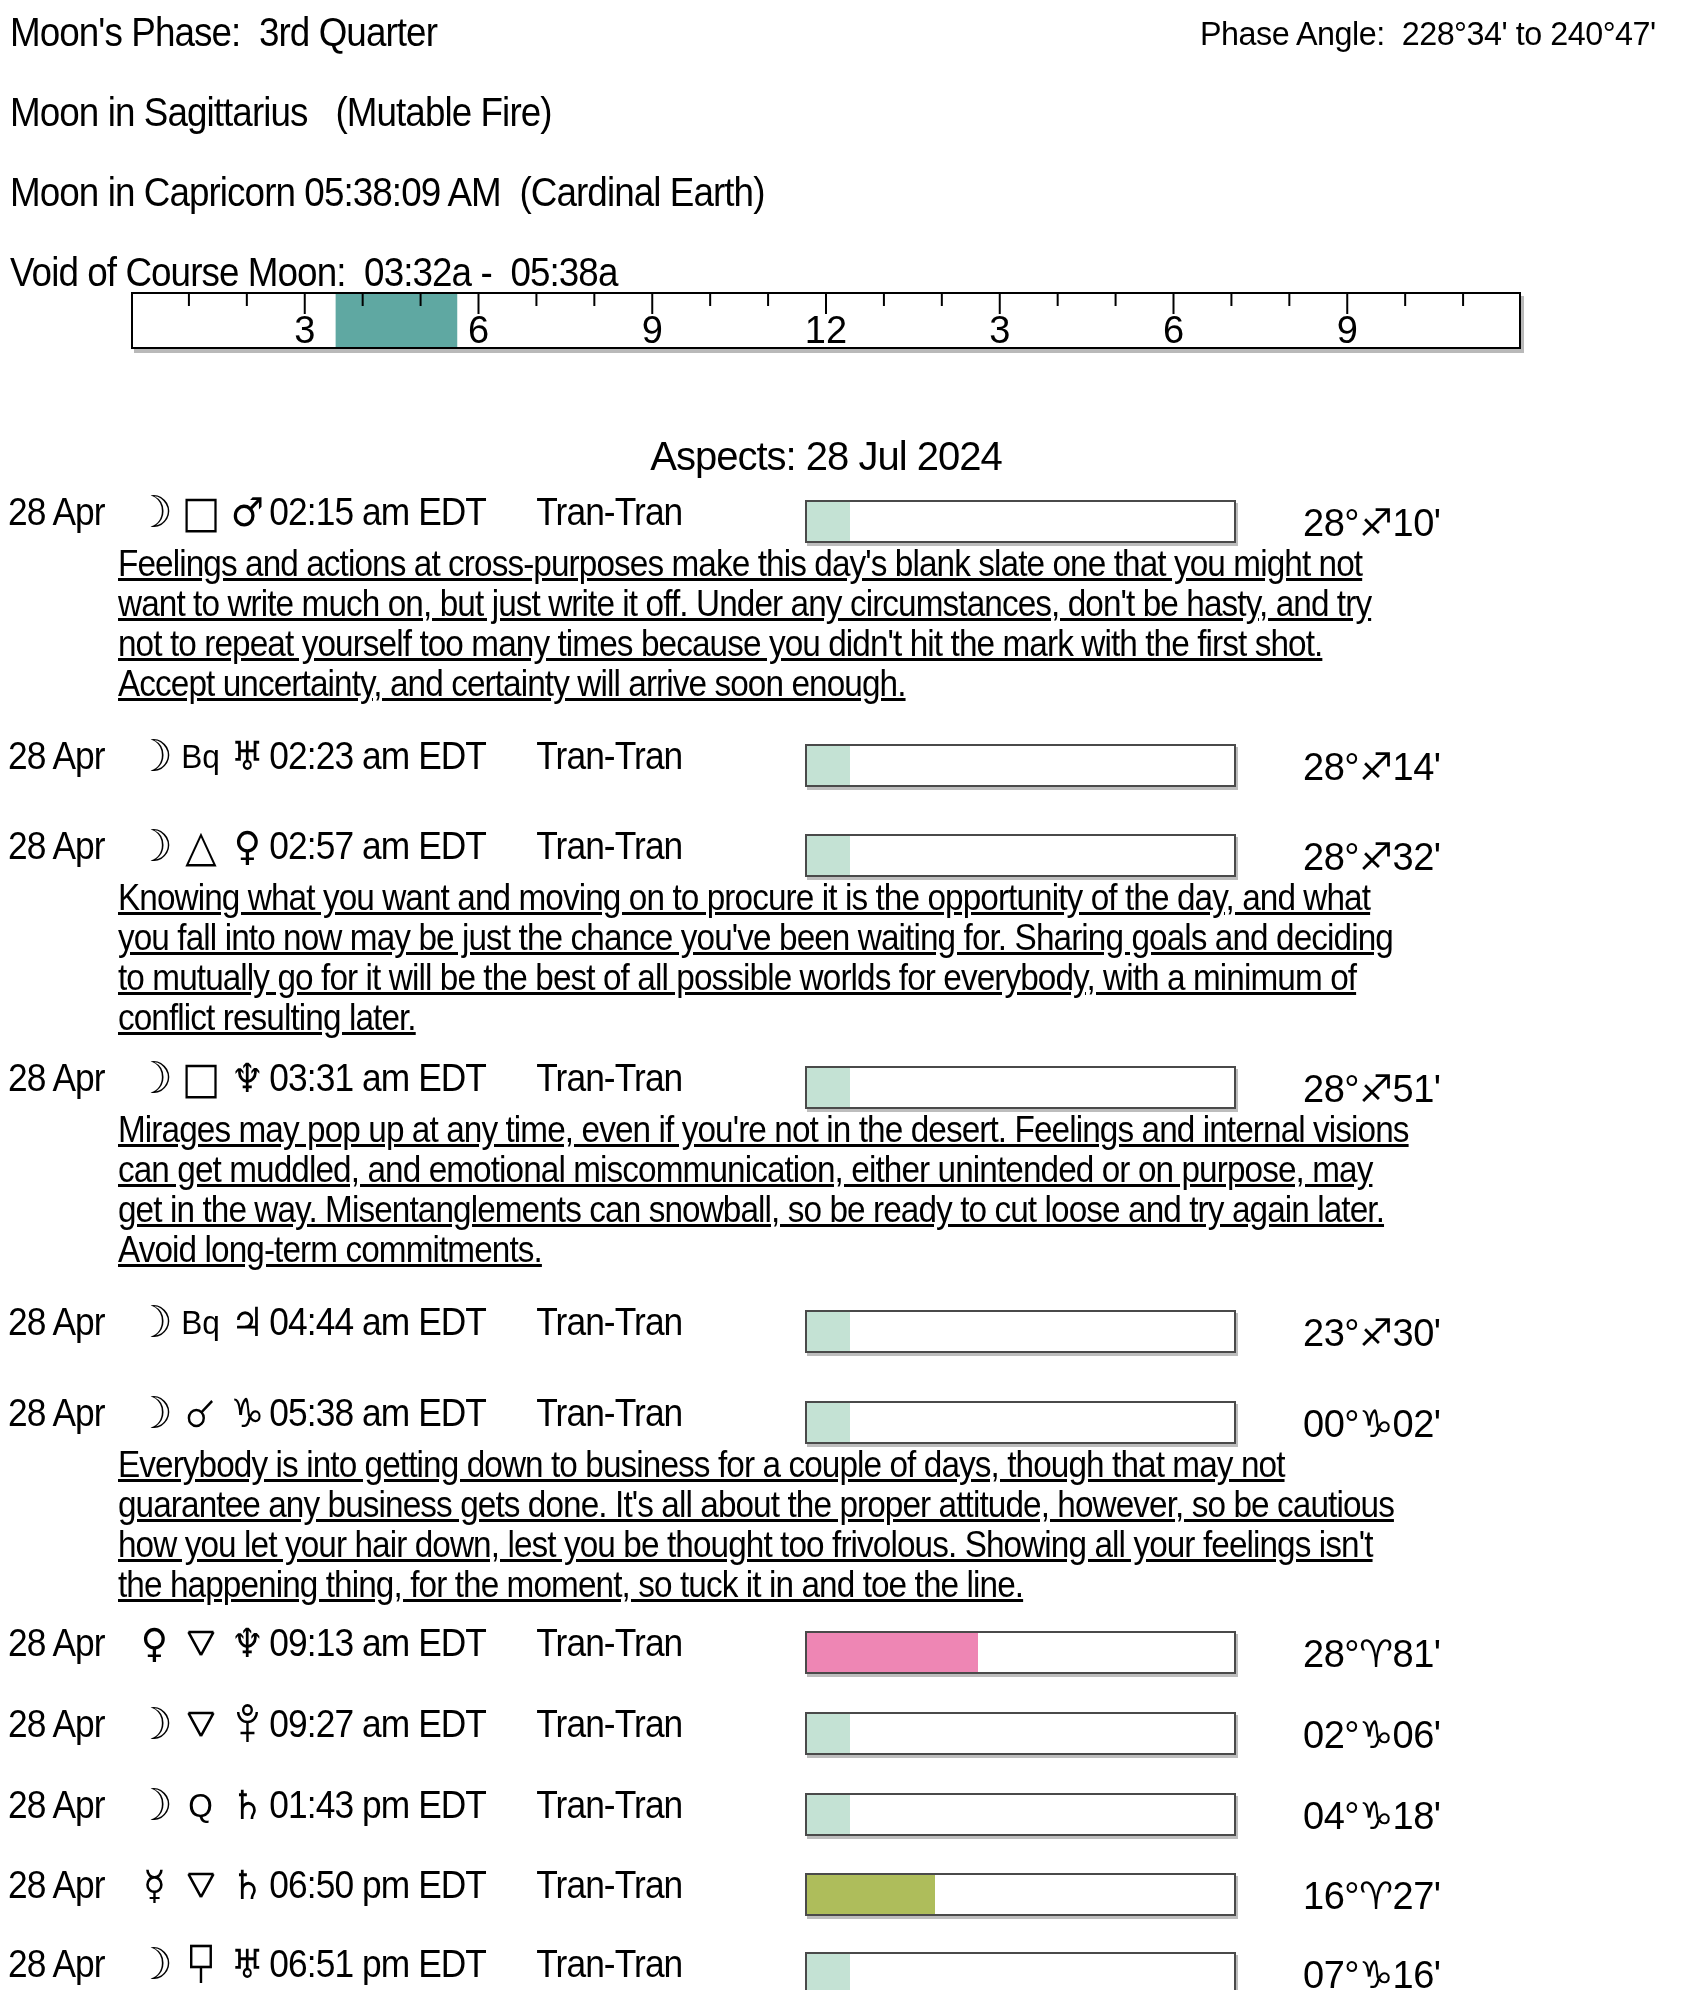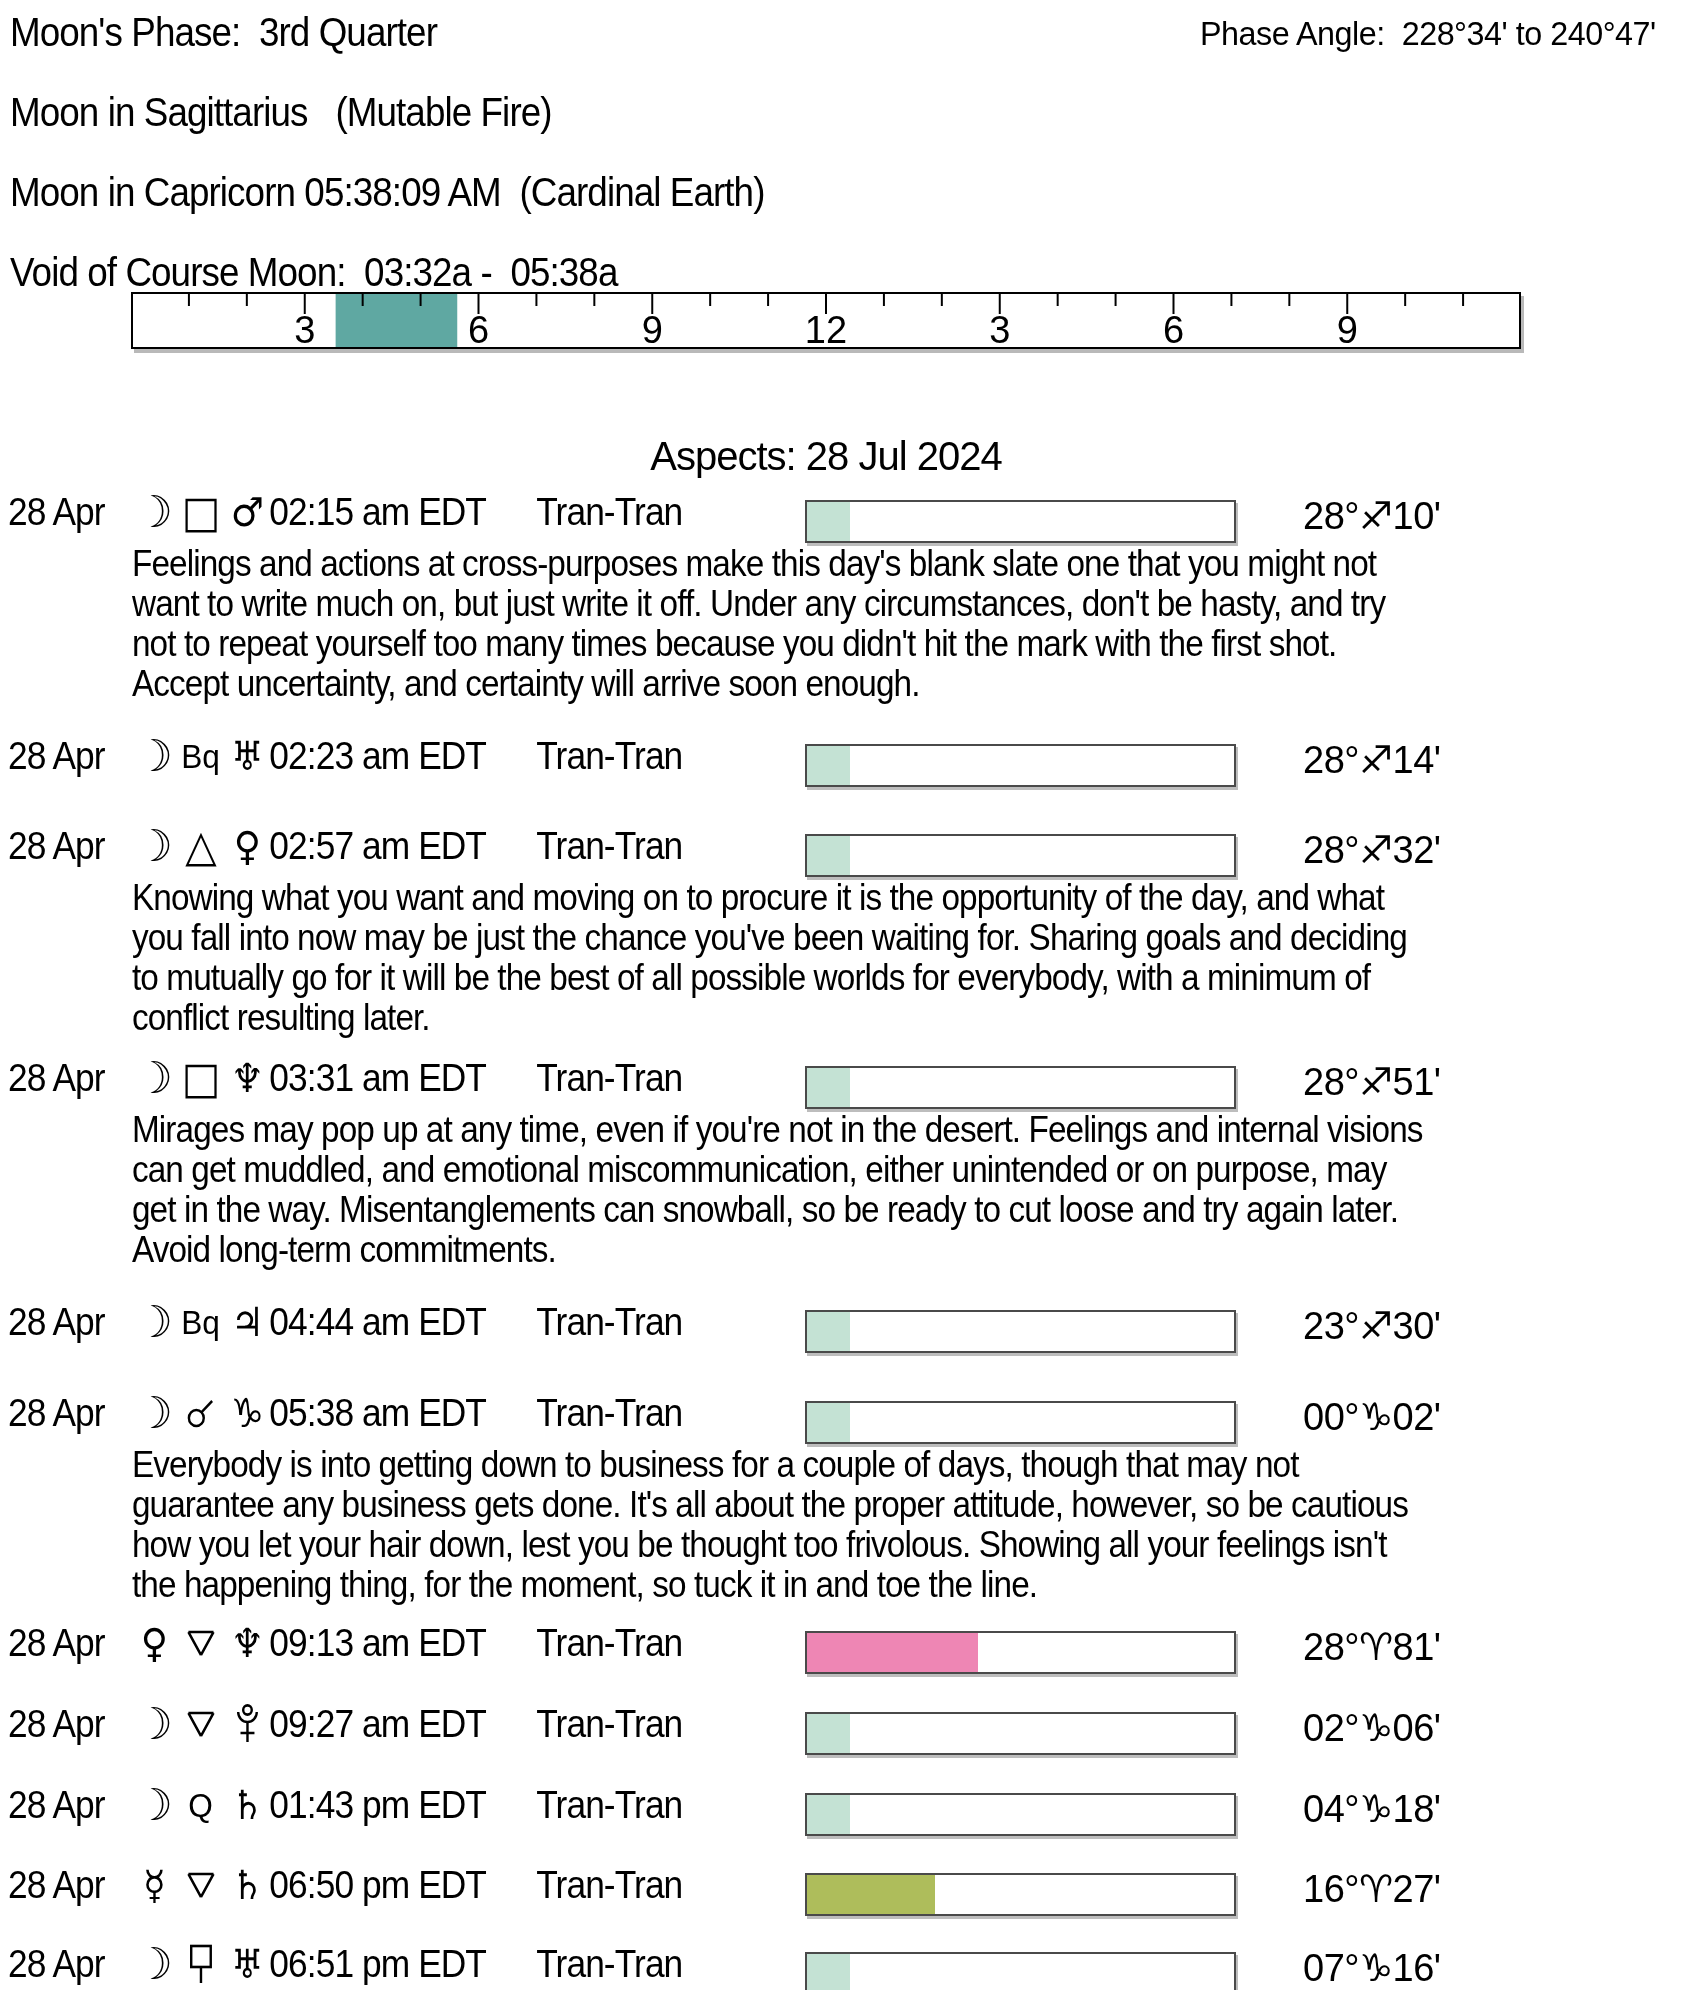--- a/index.html
+++ b/index.html
@@ -29,23 +29,23 @@
   .pg{font-family:"DejaVu Sans",sans-serif;font-size:40px;line-height:48px;}
   .g-moon{font-family:"DejaVu Sans",sans-serif;font-size:44px;line-height:48px;}
   .g-geo{font-family:"DejaVu Sans",sans-serif;font-size:44px;line-height:44px;}
   .g-txt{font-size:34px;letter-spacing:0;}
   .svgg{display:inline-flex;align-items:center;}
   .svgg svg{display:block;}
   .svgg svg *{stroke:#000;stroke-width:2.6;fill:none;}
   .bar{position:absolute;left:805px;top:12px;width:427px;height:39px;background:#fff;
        border:2px solid #4a4a4a;box-shadow:2px 3px 0 #bdbdbd;}
   .fill{position:absolute;left:0;top:0;height:100%;}
-  .deg{position:absolute;left:1303px;top:4px;height:48px;line-height:48px;font-size:38px;
+  .deg{position:absolute;left:1303px;top:11px;height:48px;line-height:48px;font-size:38px;
        letter-spacing:-0.5px;white-space:pre;}
-  .para{position:absolute;left:132px;top:56px;}
+  .para{position:absolute;left:118px;top:56px;text-decoration:underline;}
   .para div{height:40px;line-height:40px;font-size:37px;letter-spacing:-1px;white-space:pre;
        transform:scaleX(0.90);transform-origin:0 50%;width:max-content;}
   .ruler-label{font-size:38px;font-family:"Liberation Sans","DejaVu Sans",sans-serif;}
 </style>
 </head>
 <body>
 
 <div class="hline" style="top:10px;">Moon's Phase:  3rd Quarter</div>
 <div class="phase-angle">Phase Angle:  228°34' to 240°47'</div>
 <div class="hline" style="top:90px;">Moon in Sagittarius   (Mutable Fire)</div>

